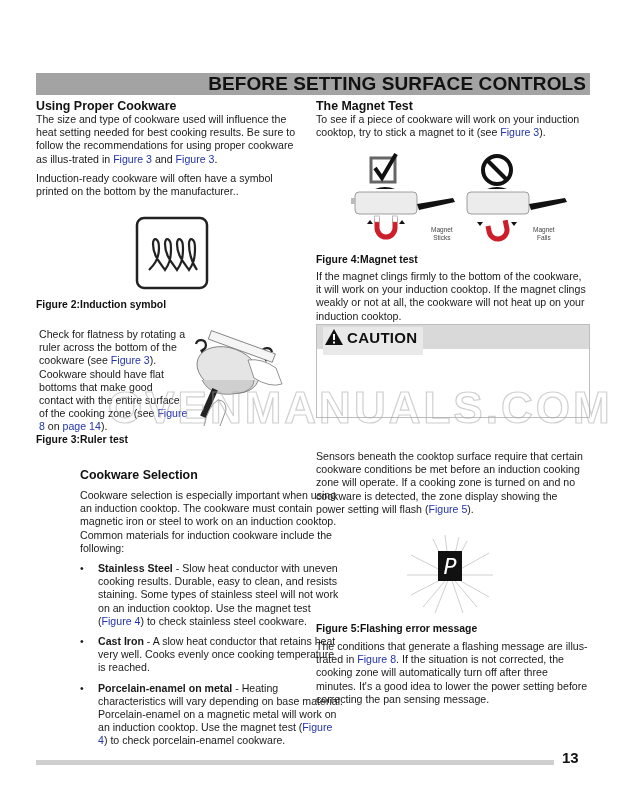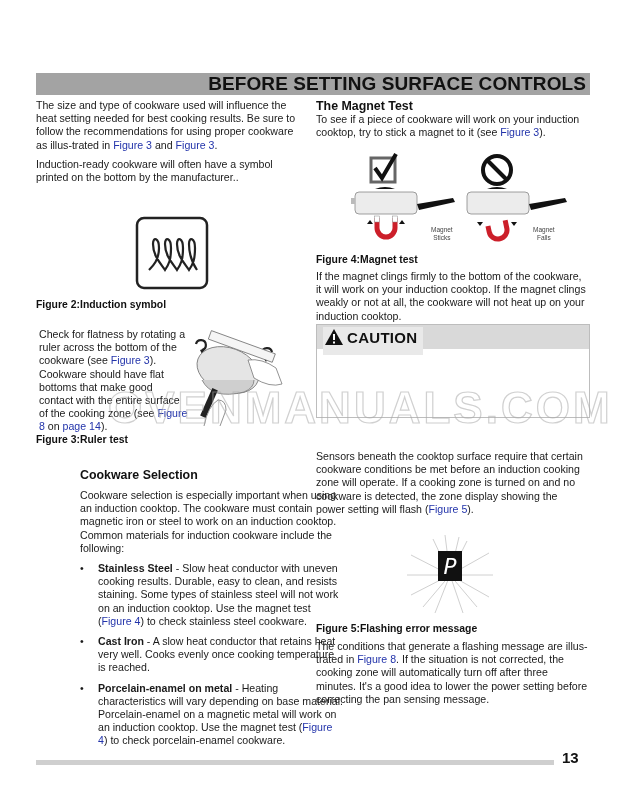--- a/index.html
+++ b/index.html
@@ -27,20 +27,21 @@
                -webkit-text-stroke:1.2px rgba(170,170,170,0.55); letter-spacing:3px; pointer-events:none; font-family:"Liberation Sans", sans-serif; }
 </style>
 </head>
 <body>
 
 <div class="abs banner">
   <div class="banner-title">BEFORE SETTING SURFACE CONTROLS</div>
 </div>
 
 <div class="abs" style="left:36px; top:99px; width:262px;">
+  <h2>Using Proper Cookware</h2>
   <p style=""><span>The size and type of cookware used will influence the heat setting needed for best cooking results. Be sure to follow the recommendations for using proper cookware as illus-trated in </span><span class="link">Figure 3</span><span> and </span><span class="link">Figure 3</span><span>.</span></p>
   <p style="margin-top:6px;">Induction-ready cookware will often have a symbol printed on the bottom by the manufacturer..</p>
 </div>
 
 <div class="abs" style="left:135px; top:216px; width:72px; width:74px; height:74px;">
   <svg width="74" height="74" viewBox="0 0 74 74">
     <rect x="2" y="2" width="70" height="70" rx="7" fill="none" stroke="#222" stroke-width="2.5"></rect>
     <path d="M14 54 C18 50,24 44,24 32 C24 22,18 20,18 28 C18 40,26 48,30 54 C34 48,36 44,36 32 C36 22,30 20,30 28 C30 40,38 48,42 54 C46 48,48 44,48 32 C48 22,42 20,42 28 C42 40,50 48,54 54 C58 48,60 44,60 32 C60 22,54 20,54 28 C54 40,58 48,62 54" fill="none" stroke="#222" stroke-width="2.2"></path>
   </svg>
 </div>

